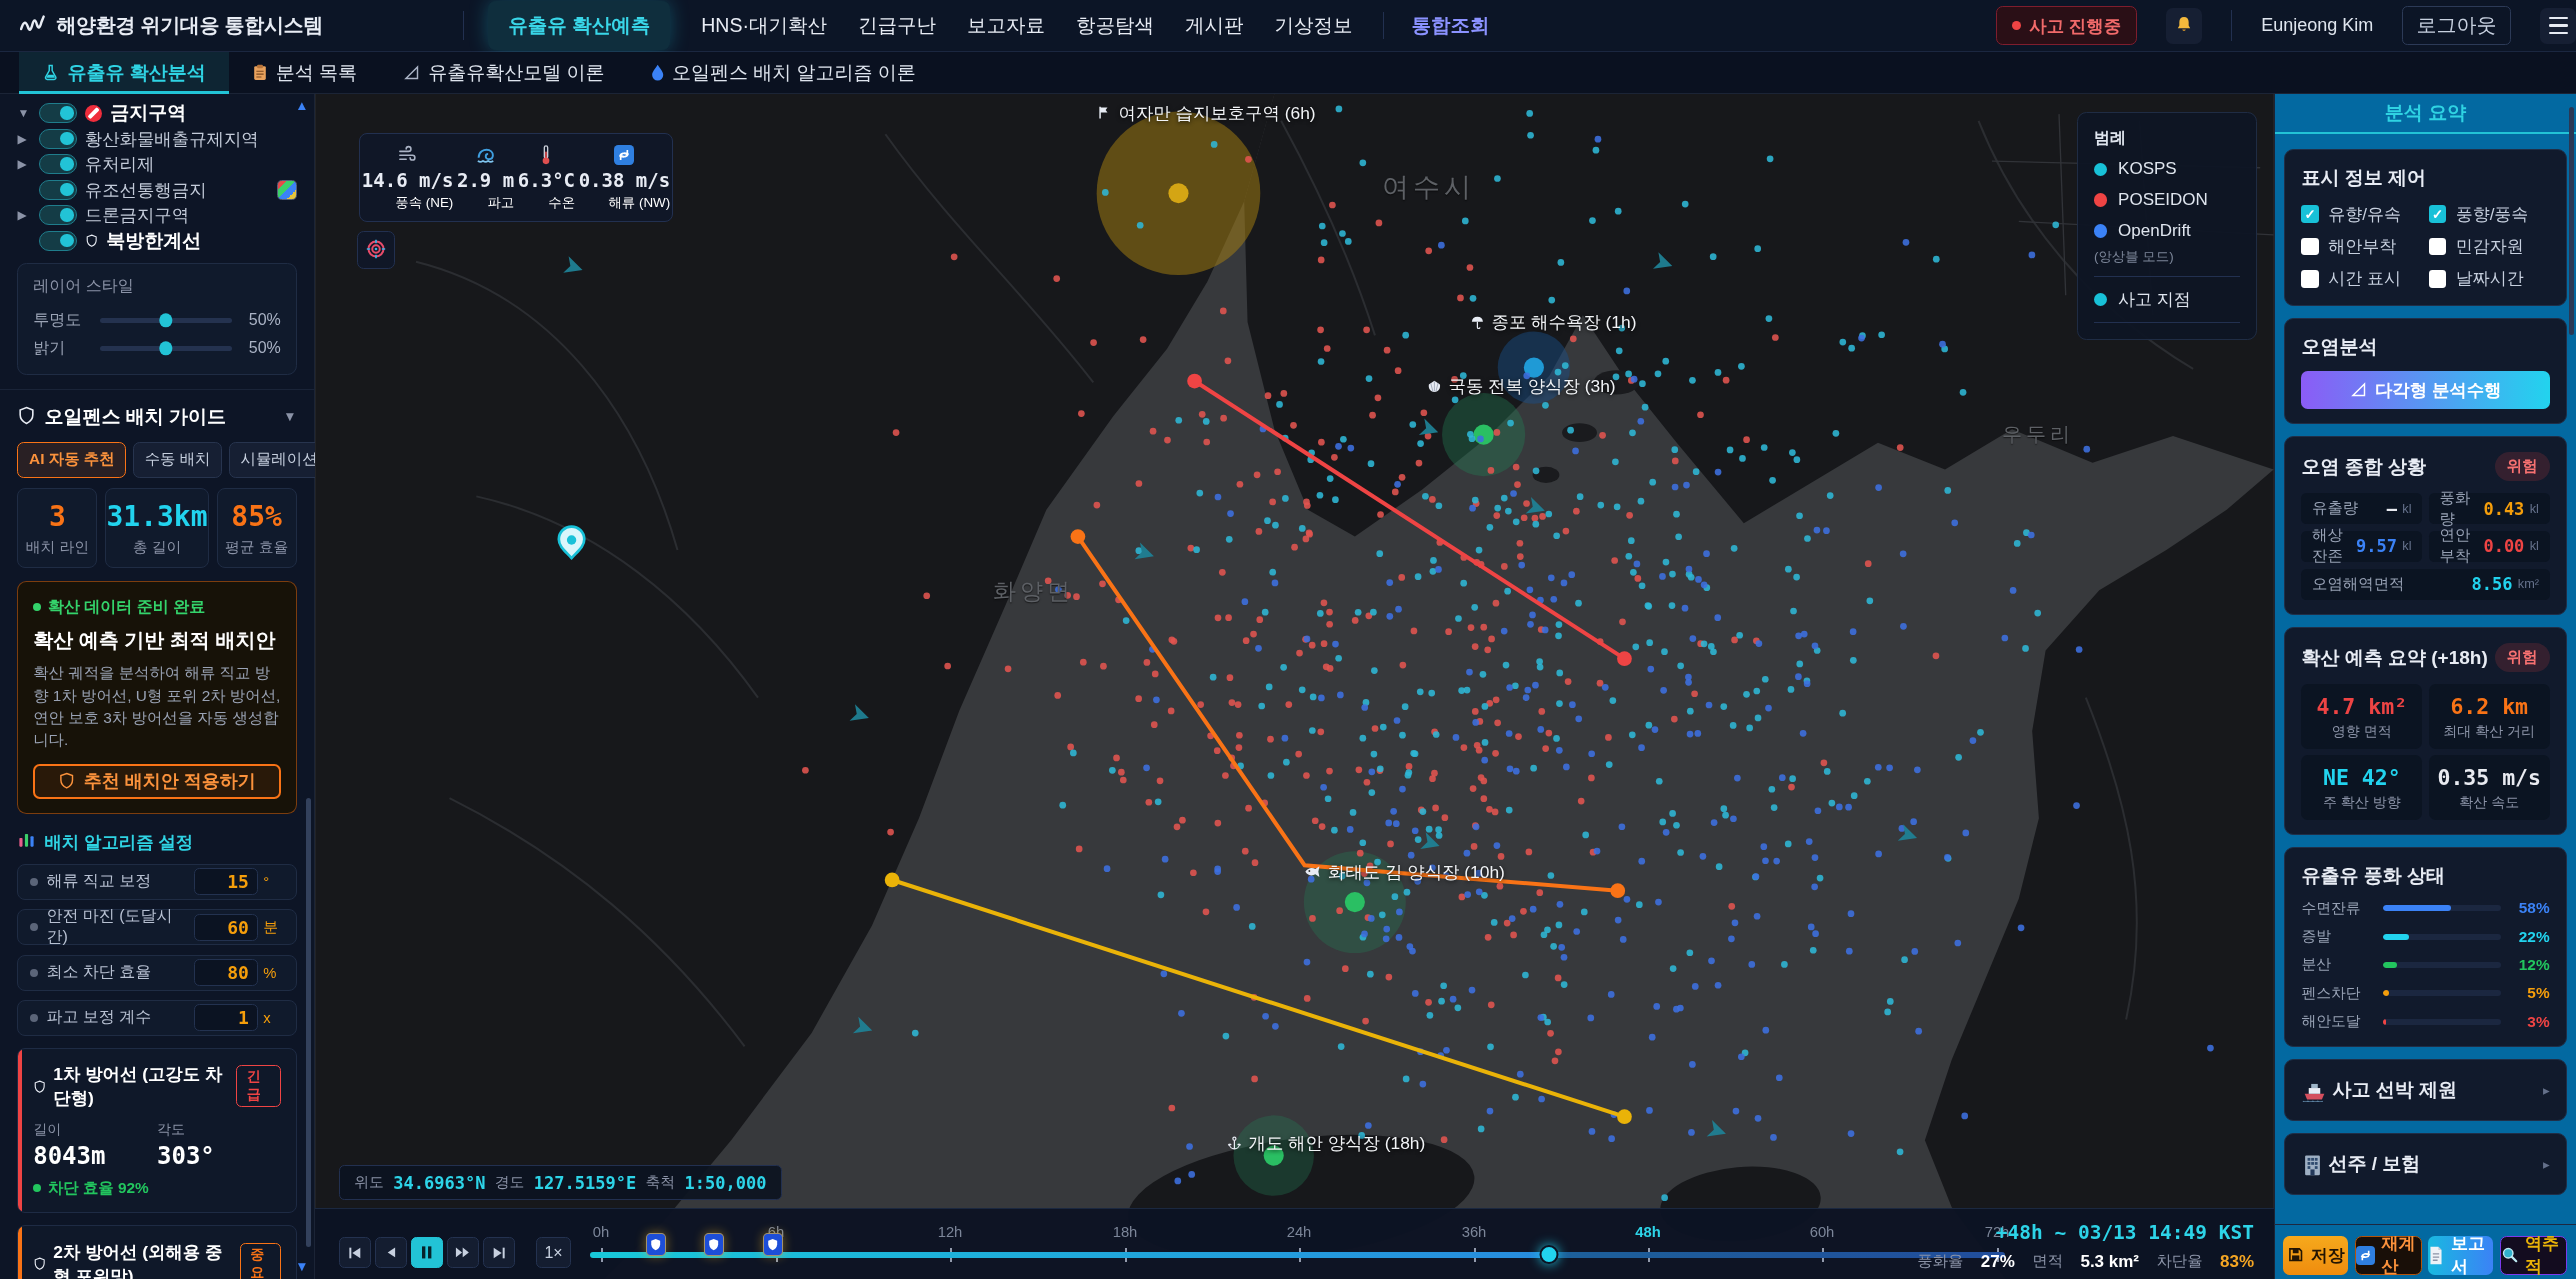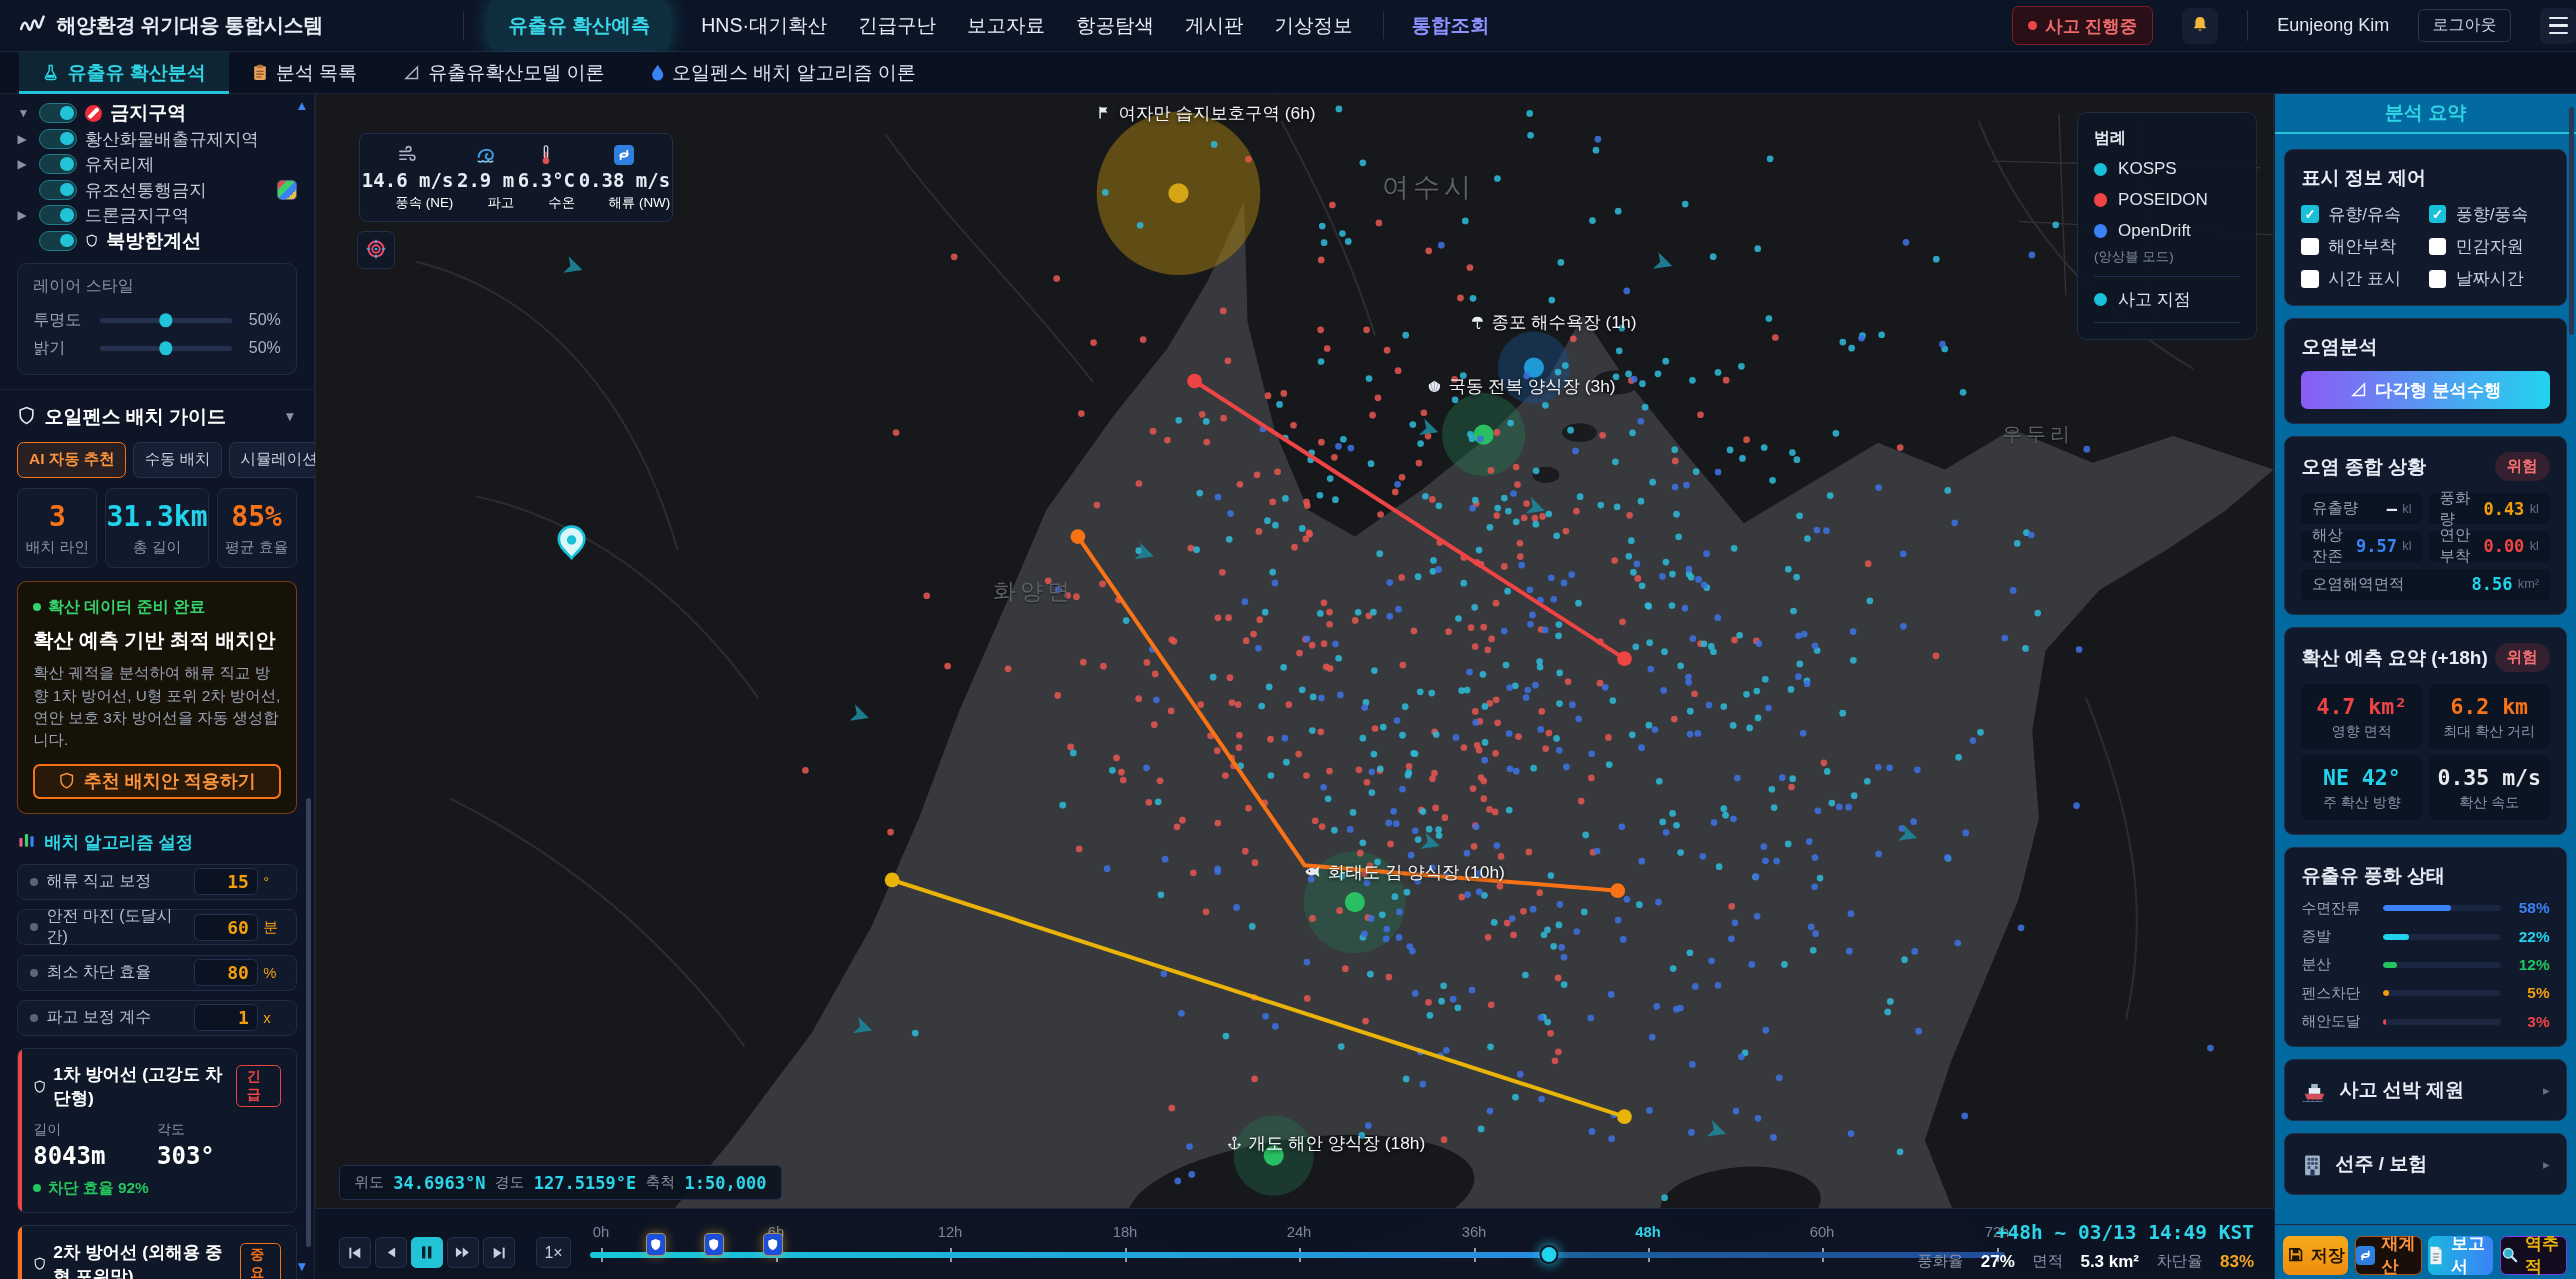--- a/index.html
+++ b/index.html
@@ -20,21 +20,21 @@
                      box-shadow:0 0 19px rgba(34,211,238,.28); font-weight:bold; }
   .nav-item.accent { color:#8b92ff; font-weight:bold; border-left:1.3px solid #223050; padding-left:27px; }
   #topbar-right { margin-left:auto; display:flex; align-items:center; gap:29px; }
   .incident-badge { display:flex; align-items:center; gap:8px; background:#2a0f16; border:1.3px solid #7f1d2d;
                     color:#f16a6a; border-radius:6.7px; padding:6.7px 14.8px; font-size:17.4px; font-weight:bold; }
   .incident-badge .dot { width:9.4px; height:9.4px; border-radius:50%; background:#ef4444; }
   .icon-btn { width:36px; height:36px; background:#161f33; border-radius:6.7px; display:flex;
               align-items:center; justify-content:center; cursor:pointer; }
   .vdiv { width:1.3px; height:31px; background:#223050; }
   .user-name { font-size:18px; color:#dfe5ee; }
-  .logout-btn { border:1.3px solid #2c3a57; border-radius:5.4px; padding:5.4px 13.4px; font-size:16px; color:#c7d0df; cursor:pointer; }
+  .logout-btn { border:1.3px solid #2c3a57; border-radius:5.4px; padding:5.4px 13.4px; font-size:20px; color:#c7d0df; cursor:pointer; }
   .burger { display:flex; flex-direction:column; gap:4.7px; }
   .burger span { display:block; width:19px; height:2.7px; background:#e8ecf4; border-radius:1.3px; }
 
   
   #tabbar { left:0; top:52px; width:2576px; height:42px; background:#0a1120;
             border-bottom:1.3px solid #1b2436; display:flex; align-items:stretch; padding-left:19px; }
   .tab { display:flex; align-items:center; gap:8px; font-size:19px; color:#dfe5ee;
          padding:0 23px; cursor:pointer; position:relative; }
   .tab.active { color:#2fd3e3; background:#0e2533; font-weight:bold; }
   .tab.active::after { content:""; position:absolute; left:0; right:0; bottom:-1.3px; height:3.4px; background:#22c3d6; }
@@ -179,21 +179,21 @@
   .pol-box .u { font-size:12.7px; color:#66728c; margin-left:5.4px; }
   .fc-grid { display:grid; grid-template-columns:1fr 1fr; gap:6.7px; margin-top:12px; }
   .fc-box { background:#0b1422; border-radius:6.7px; text-align:center; padding:9.4px 0 8px 0; }
   .fc-box .v { font-size:21.5px; font-weight:bold; font-family:"DejaVu Sans Mono",monospace; }
   .fc-box .l { font-size:14px; color:#8b93a7; margin-top:4px; }
   .wb-row { display:flex; align-items:center; gap:9.4px; margin-top:9.4px; }
   .wb-row .l { width:72px; font-size:14.8px; color:#97a1b4; }
   .wb-track { flex:1; height:6px; border-radius:3.4px; background:#1b2740; overflow:hidden; }
   .wb-fill { height:100%; border-radius:3.4px; }
   .wb-row .p { width:39px; text-align:right; font-size:15.4px; font-weight:bold; }
-  .r-collapsed { display:flex; align-items:center; gap:11px; height:62px; cursor:pointer; }
+  .r-collapsed { display:flex; align-items:center; gap:4px; height:62px; cursor:pointer; }
   .r-collapsed .t { font-size:19px; font-weight:bold; }
   .r-collapsed .ar { margin-left:auto; color:#64708a; font-size:13.4px; }
   #rsb-actions { position:absolute; left:2274px; top:1224px; width:302px; border-top:1.3px solid #1e2840;
                  padding:10.7px 9.4px 0 9.4px; display:flex; gap:6.7px; }
   .act-btn { flex:1; height:39px; border-radius:6.7px; display:flex; align-items:center; justify-content:center;
              gap:6.7px; font-size:17px; font-weight:bold; cursor:pointer; }
   .act-orange { background:linear-gradient(180deg,#f6a91c,#ef8c0e); color:#231503; }
   .act-outline-orange { background:#190f08; border:1.3px solid #b45309; color:#fb923c; }
   .act-blue { background:linear-gradient(90deg,#19b9e0,#3b82f6); color:#fff; }
   .act-outline-purple { background:#130c1f; border:1.3px solid #7c3aed; color:#eab308; }

